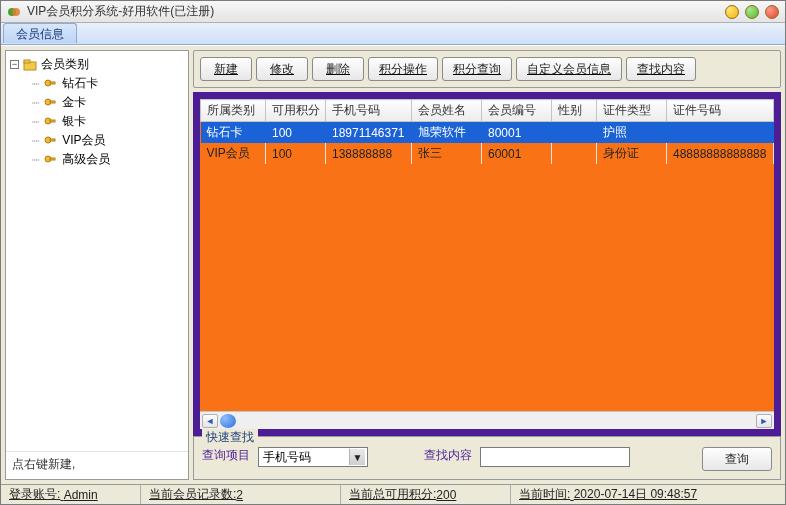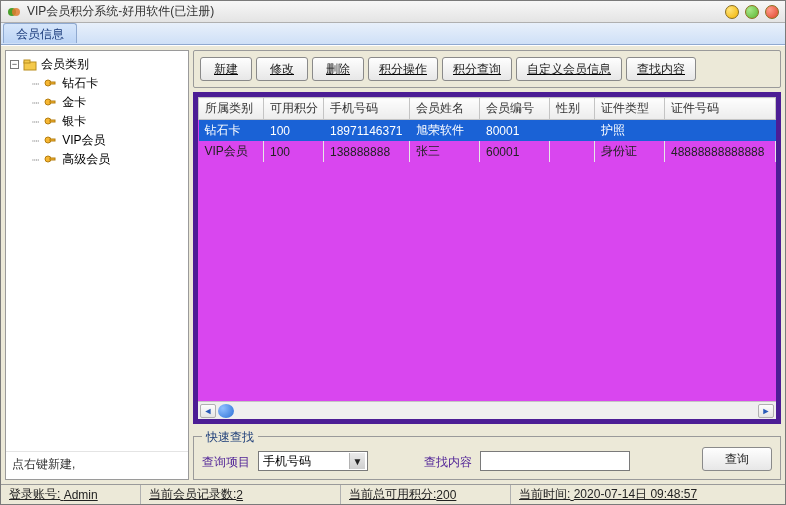--- a/index.html
+++ b/index.html
@@ -122,22 +122,22 @@
   border-radius: 3px;
   font-size: 12px;
   color: #222;
   cursor: pointer;
   display: inline-flex; align-items:center; justify-content:center;
   min-width: 52px;
 }
 
 .grid-wrap {
   flex: 1;
-  border: 5px solid #4c1d95;
-  background: #d946ef;
+  border: 7px solid #4c1d95;
+  background: #f97316;
   margin-top: 4px;
   display: flex;
   flex-direction: column;
   min-height: 0;
 }
 .grid {
   border-collapse: collapse;
   width: 100%;
   table-layout: fixed;
 }
@@ -181,26 +181,26 @@
 }
 .hscroll .thumb {
   width: 16px; height: 14px;
   background: radial-gradient(circle at 30% 30%, #8fbfff, #2a6fd6);
   border-radius: 50%;
 }
 .hscroll .track { flex:1; height:14px; }
 
 .search-group {
   border: 1px solid #9a9a9a;
-  margin-top: 12px;
+  margin-top: 0;
   padding: 10px 8px 8px 8px;
   position: relative;
   background: #ece9d8;
   display: flex;
-  align-items: flex-end;
+  align-items: flex-start;
   gap: 8px;
 }
 .search-group .legend {
   position: absolute; top: -8px; left: 8px;
   background: #ece9d8; padding: 0 4px;
   color: #20407a; font-size: 12px;
 }
 .lbl { color:#4c1d95; }
 .select {
   display:inline-flex; align-items:center;

